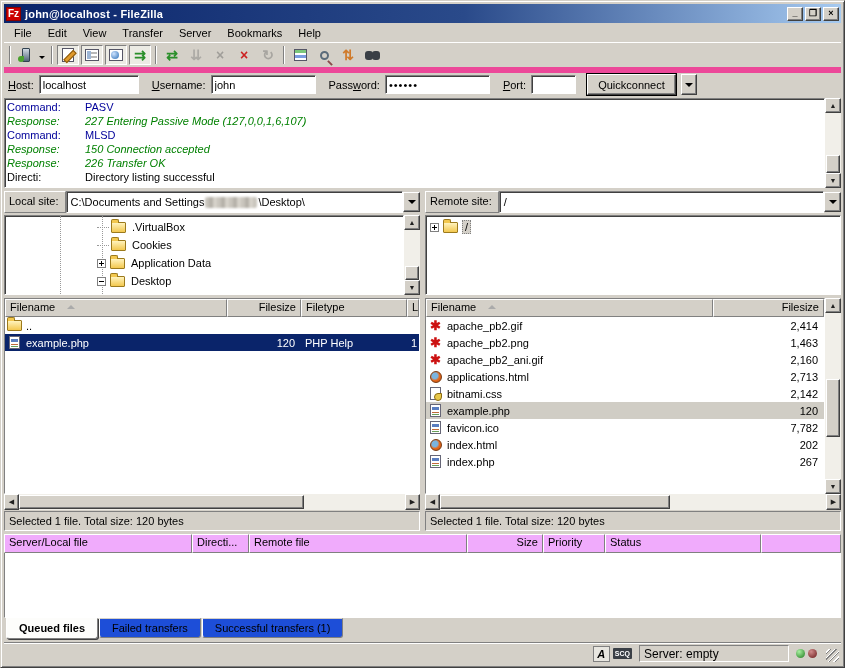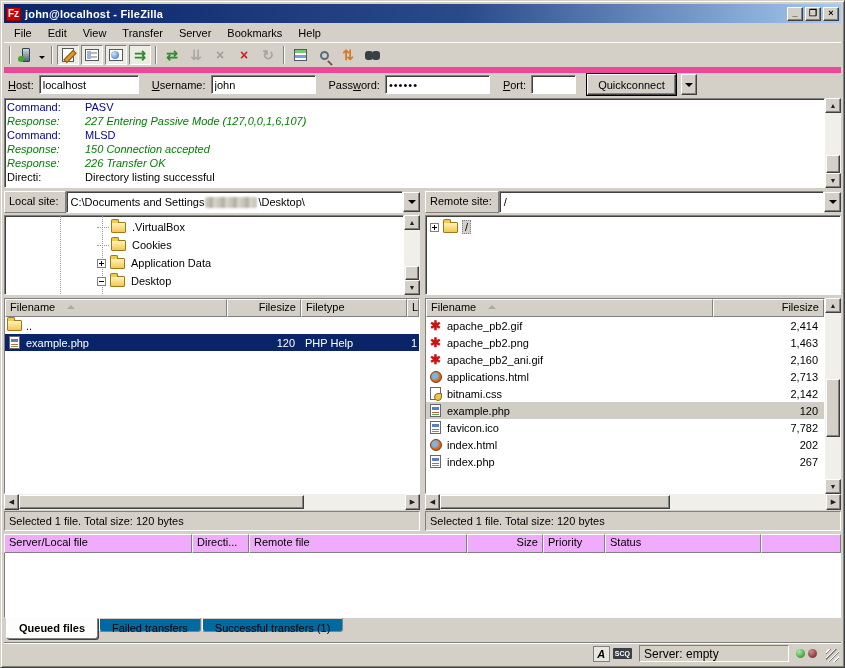--- a/index.html
+++ b/index.html
@@ -135,22 +135,22 @@
   .frow.sel-gray{background:#d0cdc5;}
 
   .statusline{height:20px;flex:0 0 20px;border:1px solid;border-color:#808080 #fff #fff #808080;
     background:#d4d0c8;display:flex;align-items:center;padding:0 4px;margin-top:1px;}
 
   
   .queue{flex:0 0 106px;display:flex;flex-direction:column;margin-top:3px;}
   .qheader{height:19px;flex:0 0 19px;display:flex;background:#f0abfc;}
   .qbody{flex:1;background:#fff;border:1px solid #808080;border-top:none;border-right-color:#fff;border-bottom-color:#fff;}
   .tabs{height:22px;flex:0 0 22px;display:flex;align-items:flex-start;padding-left:2px;background:#d4d0c8;}
-  .tab{padding:3px 12px 4px 12px;margin-right:1px;background:#0369a1;border:1px solid #808080;border-top:1px solid #d4d0c8;
-    border-radius:0 0 3px 3px;border-left-color:#fff;height:14px;}
+  .tab{padding:3px 12px 4px 12px;margin-right:1px;background:#1d4ed8;border:1px solid #808080;border-top:1px solid #d4d0c8;
+    border-radius:0 0 3px 3px;border-left-color:#fff;height:20px;}
   .tab.active{background:#fdfdfb;font-weight:bold;height:21px;border-top-color:#fdfdfb;box-shadow:1px 1px 0 #404040;}
 
   
   .statusbar{height:22px;flex:0 0 22px;display:flex;align-items:center;margin-top:2px;
     border-top:1px solid #808080;box-shadow:inset 0 1px 0 #fff;padding:1px 2px;}
   .sb-fill{flex:1;}
   .ind{display:flex;align-items:center;gap:3px;}
   .dt-icon{width:17px;height:16px;border:1px solid #808080;background:#e8e6e0;display:flex;align-items:center;justify-content:center;font-weight:bold;font-style:italic;font-size:11px;}
   .speed-badge{height:11px;padding:1px 2px;background:#3a3f46;color:#fff;font-size:7px;font-weight:bold;line-height:9px;border-radius:1px;}
   .queue-panel{width:150px;height:17px;border:1px solid #808080;border-right-color:#fff;border-bottom-color:#fff;

